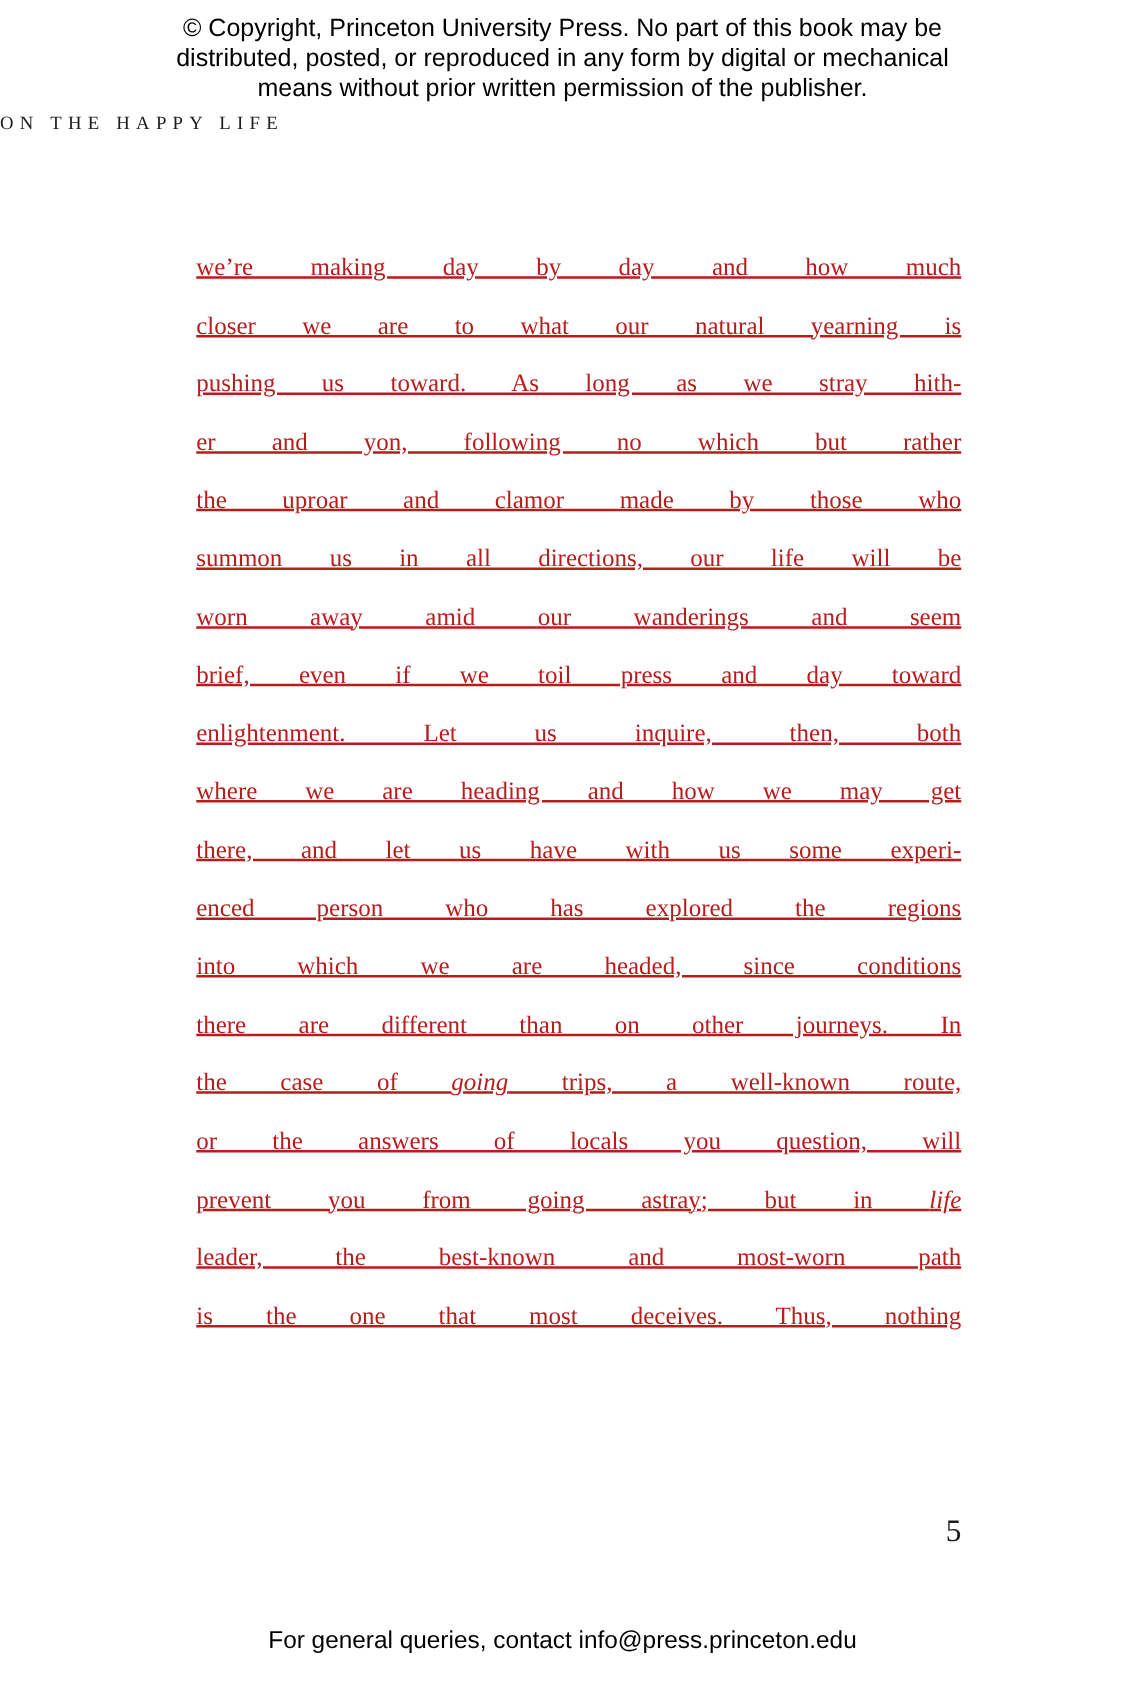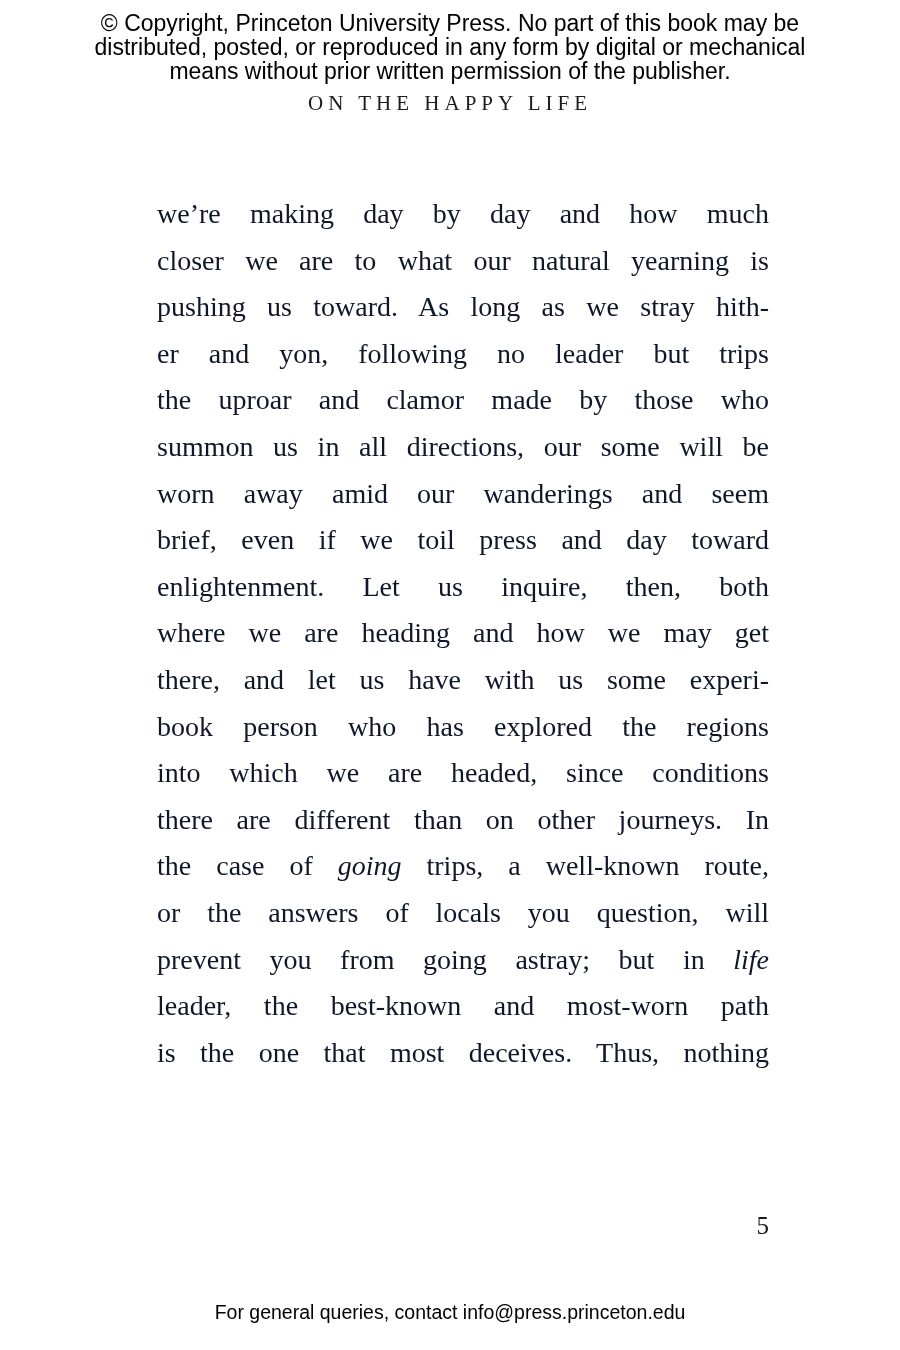--- a/index.html
+++ b/index.html
@@ -15,47 +15,47 @@
     overflow: hidden;
     margin: 0 auto;
   }
   .copyright {
     position: absolute;
     top: 11px;
     left: 0;
     width: 100%;
     text-align: center;
     font-family: "Liberation Sans", sans-serif;
-    font-size: 23px;
+    font-size: 20px;
     line-height: 24px;
     color: #000000;
   }
   .copyright-line {
     white-space: nowrap;
   }
   .running-head {
     position: absolute;
     top: 91px;
     left: 0;
     width: 100%;
-    text-align: center;
     font-family: "Liberation Serif", serif;
-    font-size: 21px;
+    font-size: 15px;
     letter-spacing: 5px;
     color: #1c1c1c;
   }
   .body-text {
     position: absolute;
     top: 191px;
     left: 157px;
     width: 612px;
     font-family: "Liberation Serif", serif;
-    font-size: 28px;
+    font-size: 20px;
     line-height: 46.6px;
-    color: #0f172a;
+    color: #b91c1c;
+    text-decoration: underline;
   }
   .body-line {
     text-align: justify;
     text-align-last: justify;
     -moz-text-align-last: justify;
     white-space: normal;
   }
   .body-line i {
     font-style: italic;
   }
@@ -90,29 +90,29 @@
       <div class="copyright-line">distributed, posted, or reproduced in any form by digital or mechanical</div>
       <div class="copyright-line">means without prior written permission of the publisher.</div>
     </div>
 
   <div class="running-head">ON THE HAPPY LIFE</div>
 
   <div class="body-text">
       <div class="body-line">we’re making day by day and how much</div>
       <div class="body-line">closer we are to what our natural yearning is</div>
       <div class="body-line">pushing us toward. As long as we stray hith-</div>
-      <div class="body-line">er and yon, following no leader but trips</div>
+      <div class="body-line">er and yon, following no which but rather</div>
       <div class="body-line">the uproar and clamor made by those who</div>
-      <div class="body-line">summon us in all directions, our some will be</div>
+      <div class="body-line">summon us in all directions, our life will be</div>
       <div class="body-line">worn away amid our wanderings and seem</div>
       <div class="body-line">brief, even if we toil press and day toward</div>
       <div class="body-line">enlightenment. Let us inquire, then, both</div>
       <div class="body-line">where we are heading and how we may get</div>
       <div class="body-line">there, and let us have with us some experi-</div>
-      <div class="body-line">book person who has explored the regions</div>
+      <div class="body-line">enced person who has explored the regions</div>
       <div class="body-line">into which we are headed, since conditions</div>
       <div class="body-line">there are different than on other journeys. In</div>
       <div class="body-line">the case of <i>going</i> trips, a well-known route,</div>
       <div class="body-line">or the answers of locals you question, will</div>
       <div class="body-line">prevent you from going astray; but in <i>life</i></div>
       <div class="body-line">leader, the best-known and most-worn path</div>
       <div class="body-line">is the one that most deceives. Thus, nothing</div>
     </div>
 
   <div class="page-number">5</div>

